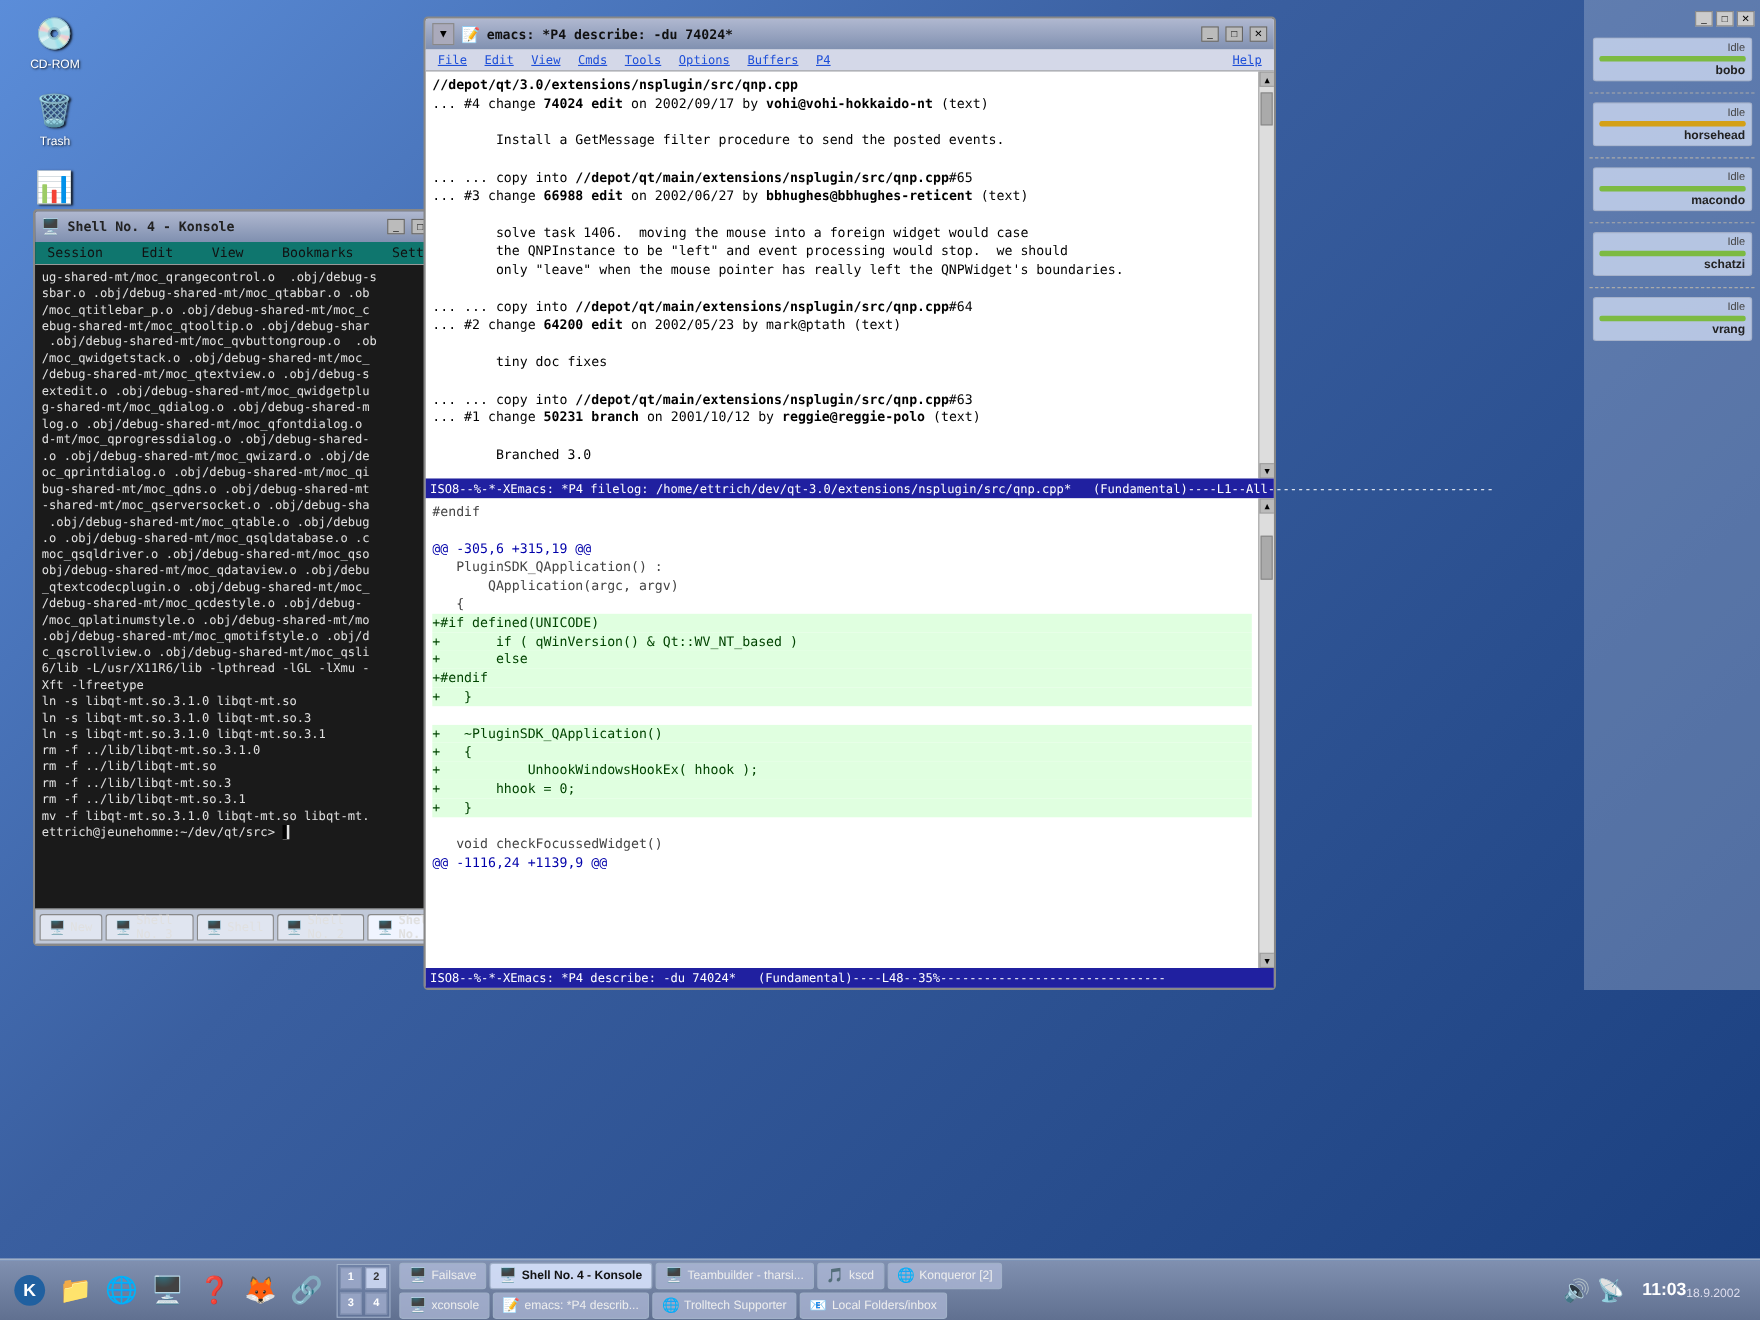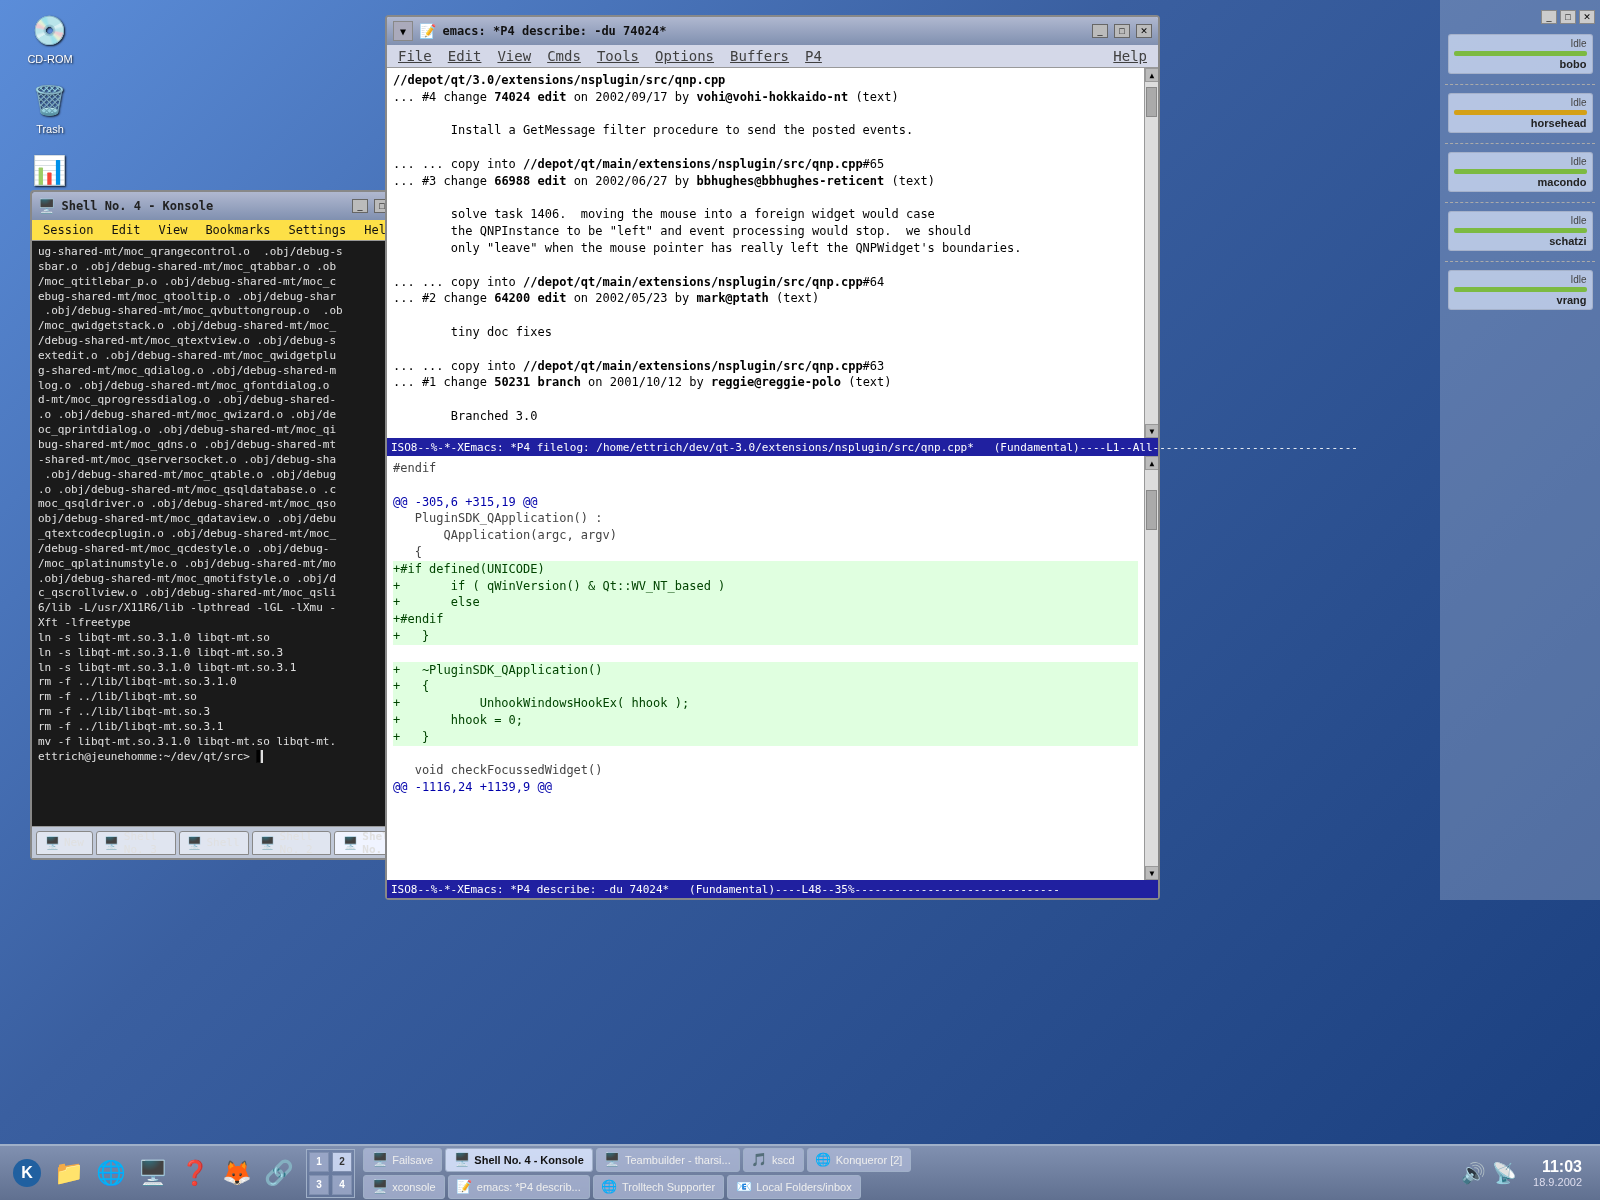--- a/index.html
+++ b/index.html
@@ -151,24 +151,24 @@
       height: 14px;
       border: 1px solid #666;
       background: #bbb;
       cursor: pointer;
       display: flex;
       align-items: center;
       justify-content: center;
       font-size: 9px;
     }
     .konsole-menu {
-      background: #fde047;
+      background: #0f766e;
       padding: 2px 8px;
       display: flex;
-      gap: 12px;
+      gap: 29px;
       font-size: 12px;
       color: #111;
       border-bottom: 1px solid #999;
     }
     .konsole-menu span {
       cursor: pointer;
       padding: 1px 3px;
     }
     .konsole-content {
       flex: 1;
@@ -248,22 +248,22 @@
       align-items: center;
       justify-content: center;
       font-size: 10px;
       cursor: pointer;
     }
     .emacs-menu {
       background: #d4d8e8;
       padding: 2px 8px;
       display: flex;
       gap: 10px;
-      font-size: 14px;
-      color: #404040;
+      font-size: 11px;
+      color: #1d4ed8;
       border-bottom: 1px solid #999;
     }
     .emacs-menu span {
       cursor: pointer;
       padding: 1px 3px;
       text-decoration: underline;
     }
     .emacs-help {
       margin-left: auto;
       text-decoration: underline;
@@ -424,21 +424,21 @@
     }
     .taskbar-task.active {
       background: rgba(220,230,255,0.85);
       color: #111;
       font-weight: bold;
     }
     .taskbar-task-icon { font-size: 13px; }
 
     .taskbar-right {
       display: flex;
-      flex-direction: column;
+      flex-direction: row;
       align-items: flex-end;
       padding: 4px 10px;
       flex-shrink: 0;
     }
     .taskbar-clock {
       font-size: 16px;
       font-weight: bold;
       color: white;
     }
     .taskbar-date {
@@ -631,21 +631,21 @@
         <div class="emacs-line">&nbsp;&nbsp;&nbsp;&nbsp;&nbsp;&nbsp;&nbsp;&nbsp;Install a GetMessage filter procedure to send the posted events.</div>
         <div class="emacs-line">&nbsp;</div>
         <div class="emacs-line">... ... copy into <span style="font-weight:bold">//depot/qt/main/extensions/nsplugin/src/qnp.cpp</span>#65</div>
         <div class="emacs-line">... #3 change <span style="font-weight:bold">66988 edit</span> on 2002/06/27 by <span style="font-weight:bold">bbhughes@bbhughes-reticent</span> (text)</div>
         <div class="emacs-line">&nbsp;</div>
         <div class="emacs-line">&nbsp;&nbsp;&nbsp;&nbsp;&nbsp;&nbsp;&nbsp;&nbsp;solve task 1406.  moving the mouse into a foreign widget would case</div>
         <div class="emacs-line">&nbsp;&nbsp;&nbsp;&nbsp;&nbsp;&nbsp;&nbsp;&nbsp;the QNPInstance to be "left" and event processing would stop.  we should</div>
         <div class="emacs-line">&nbsp;&nbsp;&nbsp;&nbsp;&nbsp;&nbsp;&nbsp;&nbsp;only "leave" when the mouse pointer has really left the QNPWidget's boundaries.</div>
         <div class="emacs-line">&nbsp;</div>
         <div class="emacs-line">... ... copy into <span style="font-weight:bold">//depot/qt/main/extensions/nsplugin/src/qnp.cpp</span>#64</div>
-        <div class="emacs-line">... #2 change <span style="font-weight:bold">64200 edit</span> on 2002/05/23 by <span style="font-weight:bold">mark@ptath</span> (text)</div>
+        <div class="emacs-line">... #2 change <span style="font-weight:bold">64200 edit</span> on 2002/05/23 by <span style="font-weight:normal">mark@ptath</span> (text)</div>
         <div class="emacs-line">&nbsp;</div>
         <div class="emacs-line">&nbsp;&nbsp;&nbsp;&nbsp;&nbsp;&nbsp;&nbsp;&nbsp;tiny doc fixes</div>
         <div class="emacs-line">&nbsp;</div>
         <div class="emacs-line">... ... copy into <span style="font-weight:bold">//depot/qt/main/extensions/nsplugin/src/qnp.cpp</span>#63</div>
         <div class="emacs-line">... #1 change <span style="font-weight:bold">50231 branch</span> on 2001/10/12 by <span style="font-weight:bold">reggie@reggie-polo</span> (text)</div>
         <div class="emacs-line">&nbsp;</div>
         <div class="emacs-line">&nbsp;&nbsp;&nbsp;&nbsp;&nbsp;&nbsp;&nbsp;&nbsp;Branched 3.0</div>
         <div class="emacs-line">&nbsp;</div>
 
       </div>

